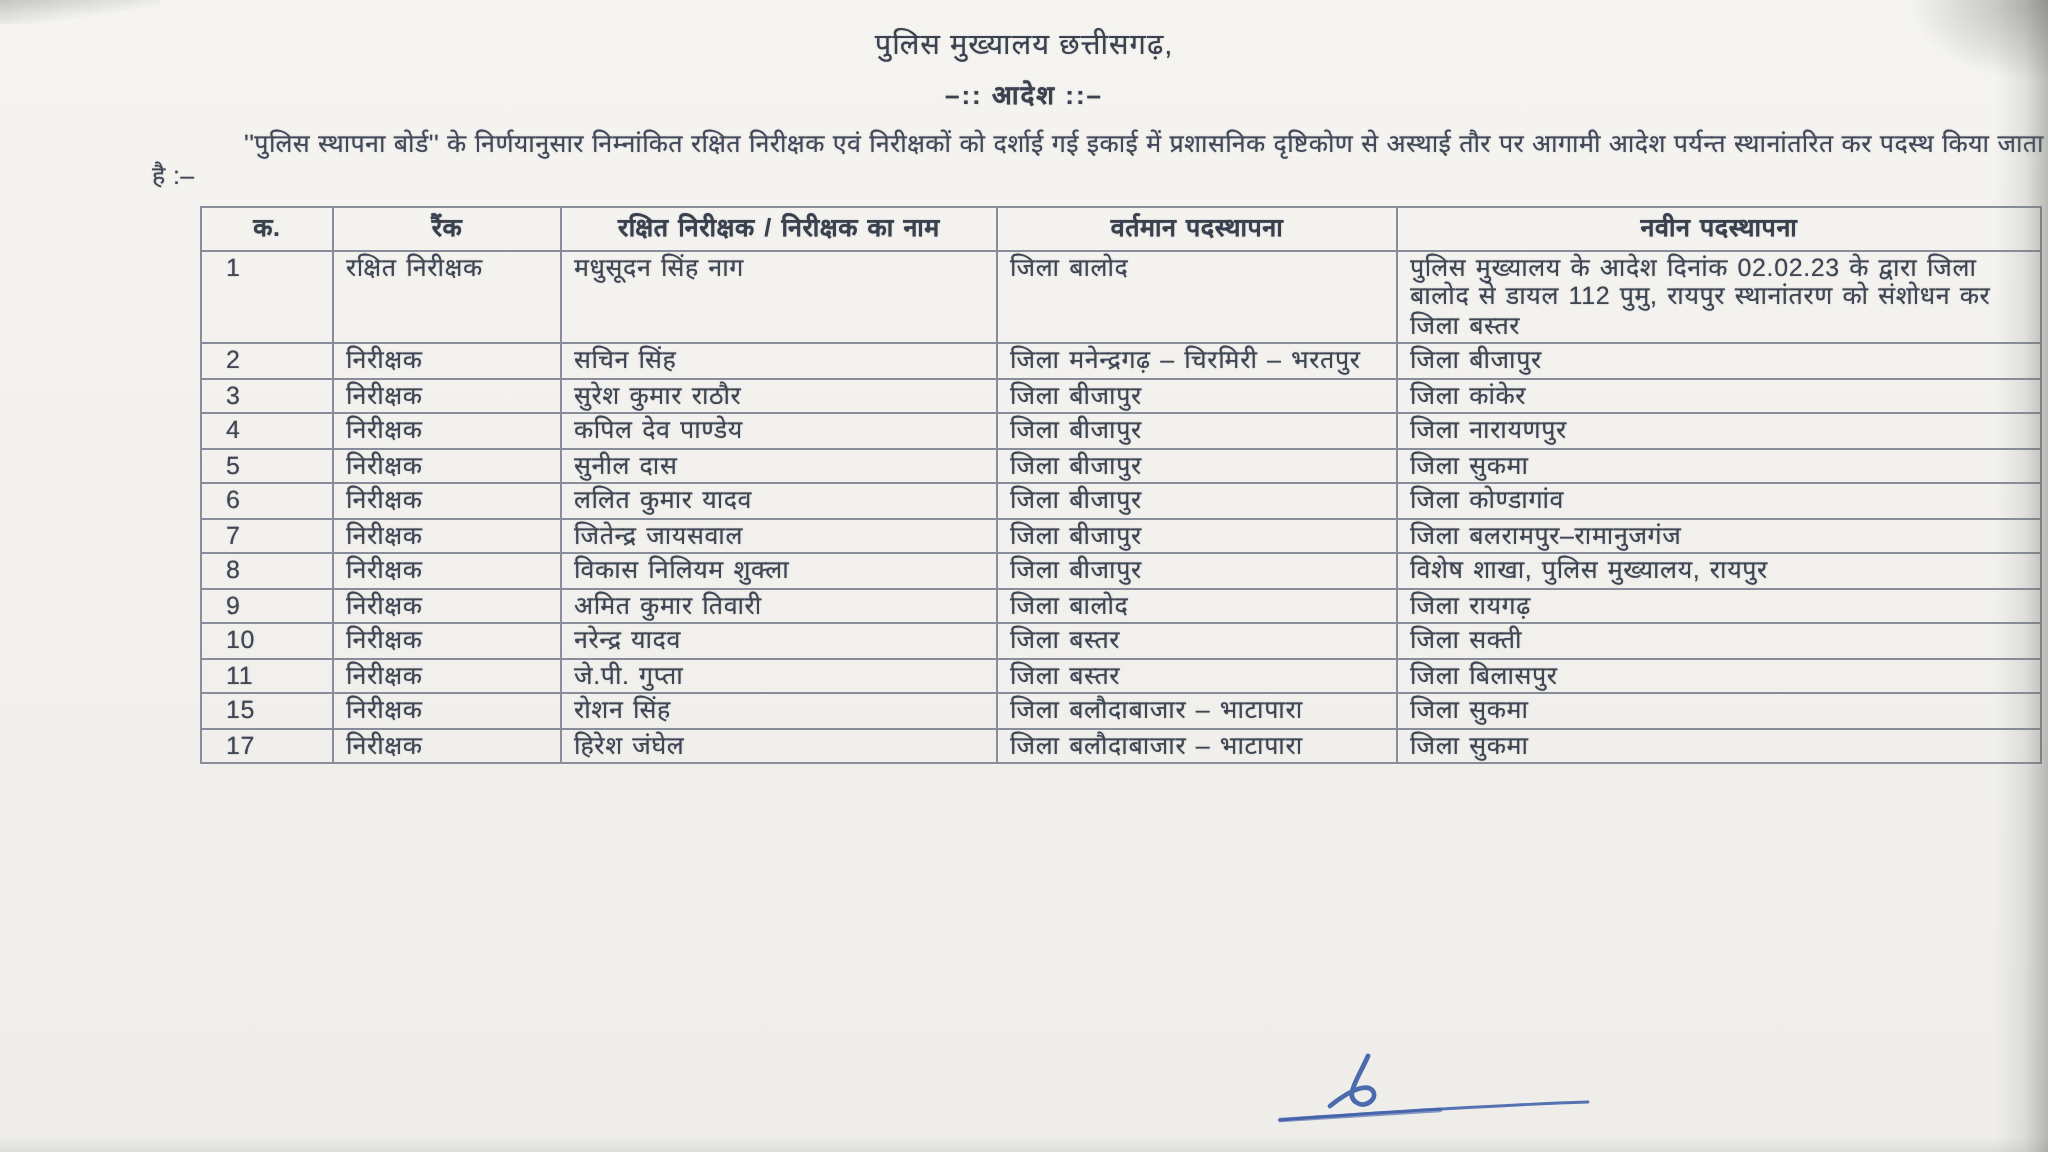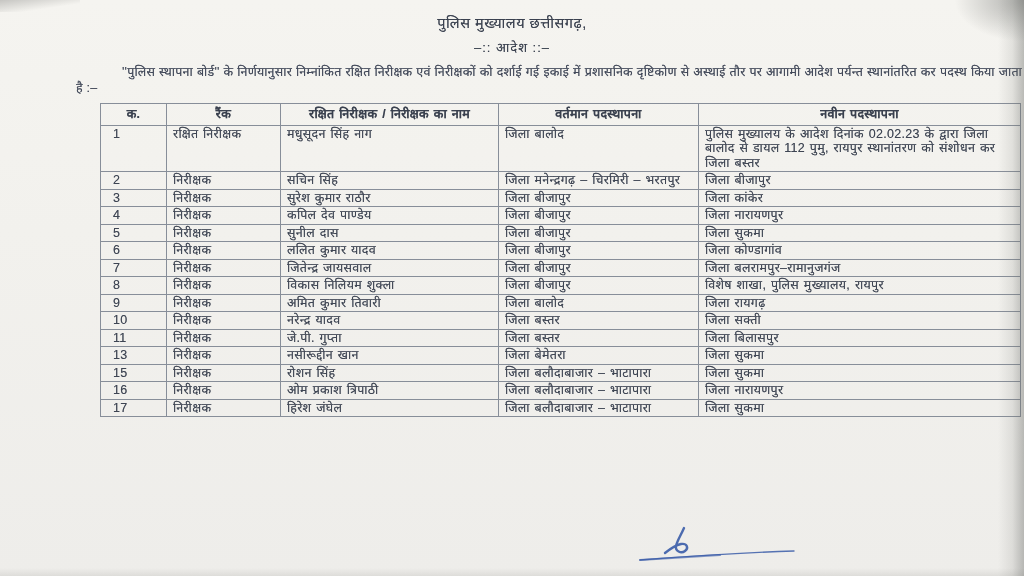--- a/index.html
+++ b/index.html
@@ -40,21 +40,21 @@
   .letterhead {
     padding-top: 15px;
     text-align: center;
     font-weight: normal;
     color: #3a414f;
   }
   .letterhead .line1 { font-size: 14.5px; line-height: 17px; letter-spacing: 0.5px; }
   .letterhead .line2 { font-size: 14px;   line-height: 17px; letter-spacing: 0.5px; }
   .order-title {
     text-align: center;
-    font-weight: normal;
+    font-weight: bold;
     font-size: 13px;
     margin-top: 6px;
     letter-spacing: 1px;
     color: #3a414f;
   }
   .intro {
     margin: 8px 0 0 76px;
     width: 946px;
     font-size: 12.5px;
     line-height: 16px;
@@ -202,39 +202,25 @@
           <td>जिला सक्ती</td>
         </tr>
         <tr>
           <td>11</td>
           <td>निरीक्षक</td>
           <td>जे.पी. गुप्ता</td>
           <td>जिला बस्तर</td>
           <td>जिला बिलासपुर</td>
         </tr>
         <tr>
-          <td>13</td>
-          <td>निरीक्षक</td>
-          <td>नसीरूद्दीन खान</td>
-          <td>जिला बेमेतरा</td>
-          <td>जिला सुकमा</td>
-        </tr>
-        <tr>
           <td>15</td>
           <td>निरीक्षक</td>
           <td>रोशन सिंह</td>
           <td>जिला बलौदाबाजार – भाटापारा</td>
           <td>जिला सुकमा</td>
-        </tr>
-        <tr>
-          <td>16</td>
-          <td>निरीक्षक</td>
-          <td>ओम प्रकाश त्रिपाठी</td>
-          <td>जिला बलौदाबाजार – भाटापारा</td>
-          <td>जिला नारायणपुर</td>
         </tr>
         <tr>
           <td>17</td>
           <td>निरीक्षक</td>
           <td>हिरेश जंघेल</td>
           <td>जिला बलौदाबाजार – भाटापारा</td>
           <td>जिला सुकमा</td>
         </tr>
       </tbody>
   </table>

